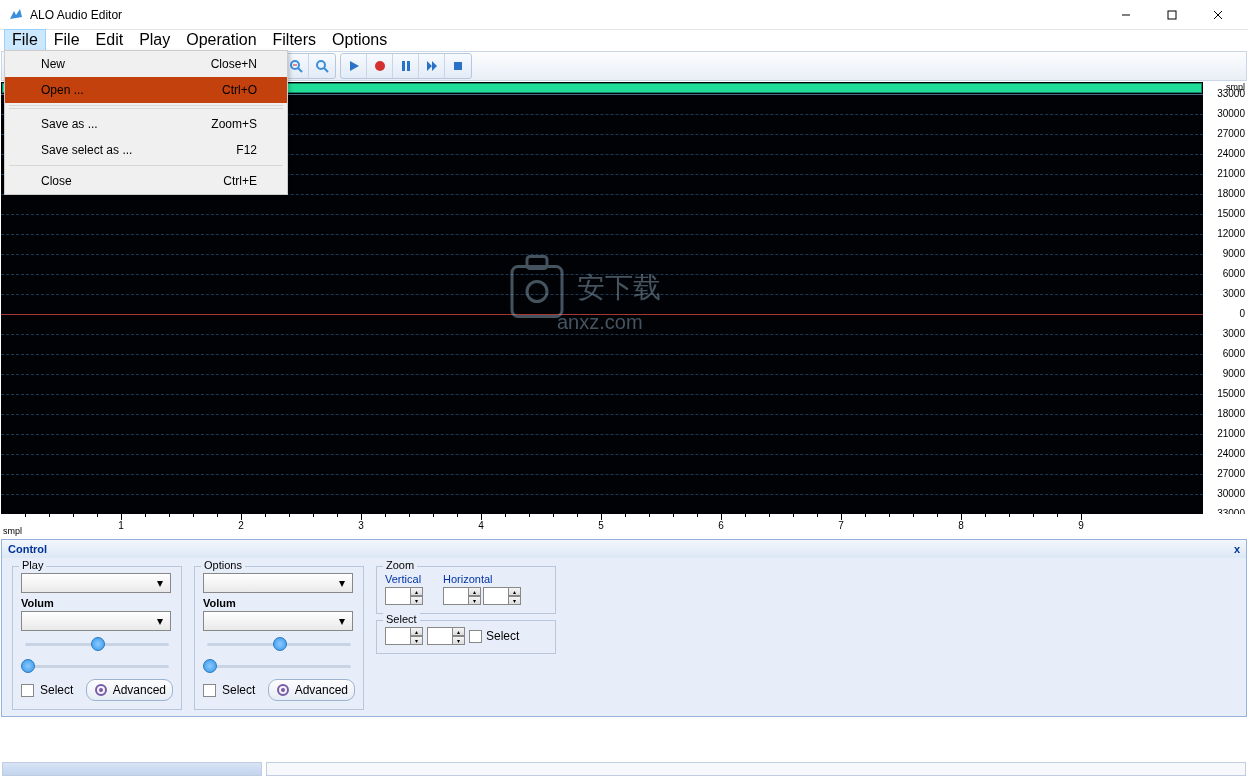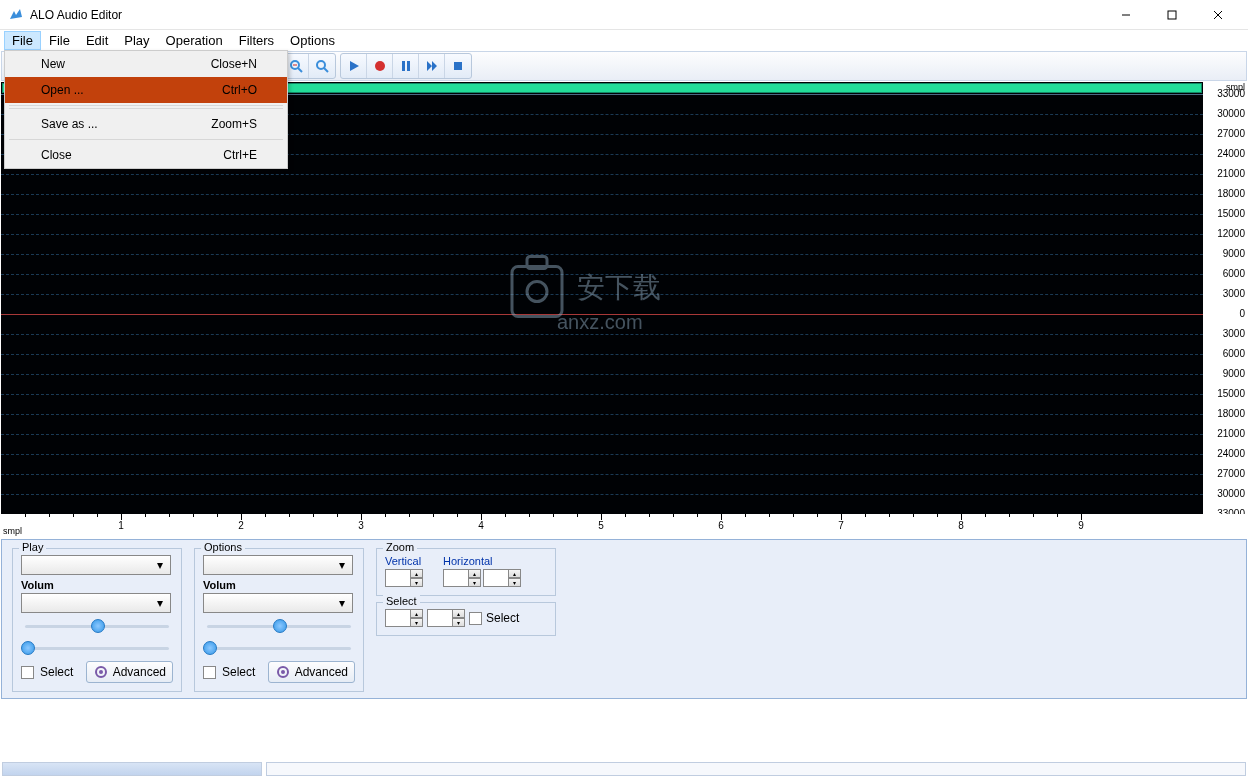--- a/index.html
+++ b/index.html
@@ -6,21 +6,21 @@
 body { width: 1248px; height: 784px; background: #fff; font-size: 12px; overflow: hidden; }
 
 
 .titlebar { height: 30px; background: #fff; display: flex; align-items: center; padding: 0 8px; border-bottom: 1px solid #e5e5e5; }
 .titlebar .app-icon { width: 16px; height: 16px; margin-right: 6px; }
 .titlebar .title { flex: 1; font-size: 12px; }
 .titlebar .win-btns { display: flex; gap: 18px; margin-right: 8px; }
 .titlebar .win-btn { width: 28px; height: 20px; display: flex; align-items: center; justify-content: center; }
 
 
-.menubar { height: 20px; background: #fff; display: flex; align-items: flex-end; padding: 0 4px; font-size: 13px; }
+.menubar { height: 20px; background: #fff; display: flex; align-items: center; padding: 0 4px; font-size: 16px; }
 .menubar .mitem { padding: 2px 8px; cursor: default; }
 .menubar .mitem.active { background: #cce8ff; border: 1px solid #99d1ff; padding: 1px 7px; }
 
 
 .dropdown { position: absolute; left: 4px; top: 50px; width: 284px; background: #f0f0f0; border: 1px solid #ccc; box-shadow: 2px 2px 4px rgba(0,0,0,0.2); z-index: 100; }
 .dropdown .ditem { height: 26px; display: flex; align-items: center; padding: 0 30px 0 36px; position: relative; }
 .dropdown .ditem .shortcut { margin-left: auto; }
 .dropdown .ditem.hover { background: #c2410c; }
 .dropdown .sep { height: 1px; background: #d7d7d7; margin: 2px 4px; }
 
@@ -62,21 +62,21 @@
 .group .gtitle { position: absolute; top: -8px; left: 6px; background: #e8eef9; padding: 0 3px; font-size: 11px; }
 .group.play, .group.record { width: 170px; }
 .combo { width: 150px; height: 20px; background: linear-gradient(#fff,#e9e9e9); border: 1px solid #888; display: flex; align-items: center; justify-content: flex-end; padding-right: 2px; margin-bottom: 4px; }
 .combo .arrow { width: 16px; height: 16px; display: flex; align-items: center; justify-content: center; }
 .vollbl { font-size: 11px; font-weight: bold; margin-bottom: 2px; }
 .slider { position: relative; height: 18px; margin: 4px 0; }
 .slider .track { position: absolute; left: 4px; right: 4px; top: 8px; height: 3px; background: #c8d4e4; border-radius: 2px; }
 .slider .thumb { position: absolute; width: 14px; height: 14px; background: radial-gradient(#8cc8ff,#3498e8); border-radius: 50%; border: 1px solid #2478c4; top: 2px; }
 .row { display: flex; align-items: center; gap: 6px; margin-top: 4px; }
 .chk { width: 13px; height: 13px; border: 1px solid #888; background: #fff; }
-.advbtn { display: flex; align-items: center; gap: 4px; background: linear-gradient(#fdfdfe,#e6ecf5); border: 1px solid #9cb4d0; padding: 2px 6px; border-radius: 3px; margin-left: auto; }
+.advbtn { display: flex; align-items: center; gap: 4px; background: linear-gradient(#fdfdfe,#e6ecf5); border: 1px solid #9cb4d0; padding: 2px 6px; border-radius: 9px; margin-left: auto; }
 .gear { width: 16px; height: 16px; }
 
 .group.zoom { width: 180px; padding-bottom: 6px; }
 .zoom-row { display: flex; gap: 20px; margin-bottom: 2px; }
 .zoom-col .zlbl { color: #0033aa; font-size: 11px; }
 .spin-pair { display: flex; gap: 2px; margin-top: 2px; }
 .spin { display: flex; }
 .spin .sbox { width: 26px; height: 18px; background: #fff; border: 1px solid #888; }
 .spin .sbtns { width: 12px; display: flex; flex-direction: column; }
 .spin .sbtns div { flex: 1; background: linear-gradient(#f5f5f5,#ddd); border: 1px solid #888; border-left: none; font-size: 6px; display: flex; align-items: center; justify-content: center; }
@@ -361,20 +361,24 @@
       <div class="tlbl" style="left: 1080px;">9</div>
       <div class="tick minor" style="left: 1056px;"></div>
       <div class="tick minor" style="left: 1032px;"></div>
       <div class="tick minor" style="left: 1008px;"></div>
       <div class="tick minor" style="left: 984px;"></div>
     </div>
   <div class="smpl-lbl">smpl</div>
 </div>
 
 <div class="control-panel">
+  <div class="cp-title">
+    <span>Control</span>
+    <span class="close">x</span>
+  </div>
   <div class="cp-body">
 
     <div class="group play">
       <span class="gtitle">Play</span>
       <div class="combo">
           <span class="arrow">▾</span>
         </div>
       <div class="vollbl">Volum</div>
       <div class="combo">
           <span class="arrow">▾</span>
@@ -505,18 +509,22 @@
     <div class="ditem hover">
       <span>Open ...</span>
       <span class="shortcut">Ctrl+O</span>
     </div>
     <div class="sep"></div>
     <div class="sep"></div>
     <div class="ditem">
       <span>Save as ...</span>
       <span class="shortcut">Zoom+S</span>
     </div>
+    <div class="ditem">
+      <span>Save select as ...</span>
+      <span class="shortcut">F12</span>
+    </div>
     <div class="sep"></div>
     <div class="ditem">
       <span>Close</span>
       <span class="shortcut">Ctrl+E</span>
     </div>
   </div>
 
 </body></html>

